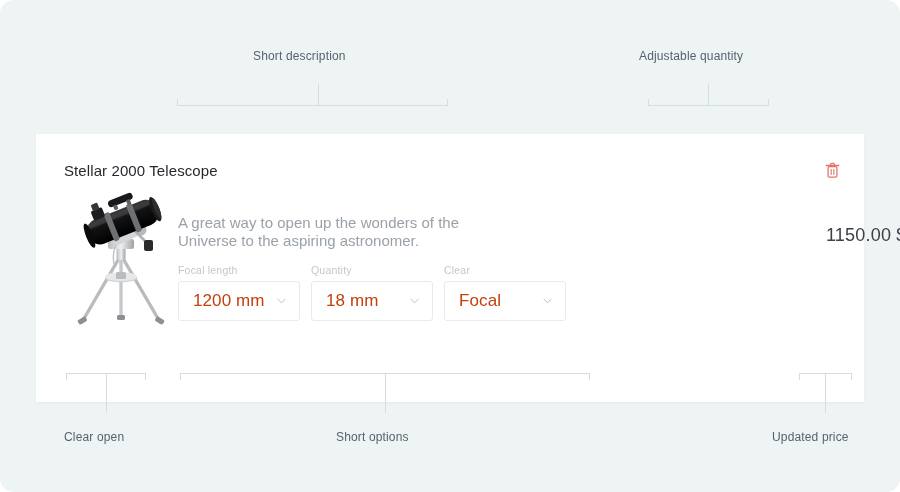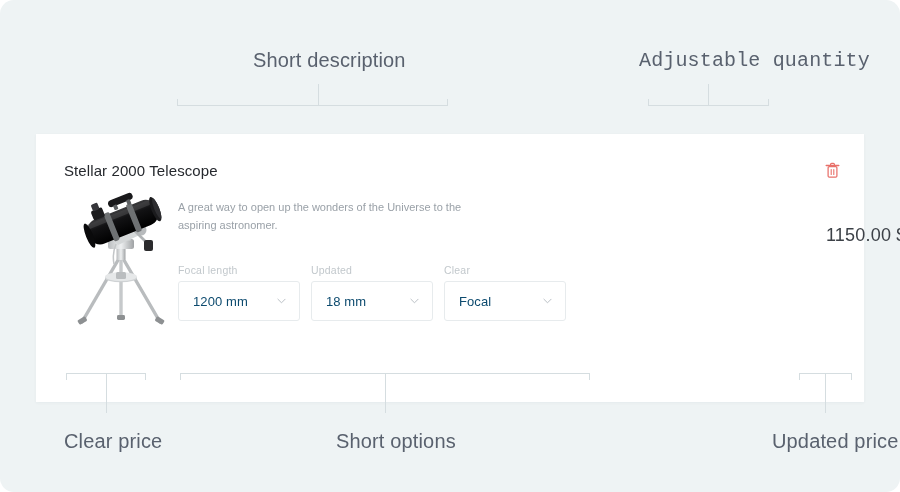--- a/index.html
+++ b/index.html
@@ -21,27 +21,27 @@
     width: 900px;
     height: 492px;
     background: #eef3f4;
     border-radius: 14px;
     overflow: hidden;
   }
 
   
   .anno-label {
     position: absolute;
-    font-size: 20px;
+    font-size: 12px;
     color: #59616e;
     letter-spacing: .15px;
     white-space: nowrap;
   }
   #label-short-description { left: 253px; top: 49px; }
-  #label-adjustable-quantity { left: 639px; top: 49px; font-family: Liberation Mono, monospace; }
+  #label-adjustable-quantity { left: 639px; top: 49px; }
   #label-clear-image { left: 64px; top: 430px; }
   #label-clear-options { left: 336px; top: 430px; }
   #label-updated-price { left: 772px; top: 430px; }
 
   
   .bracket {
     position: absolute;
   }
   .bracket .bar {
     position: absolute;
@@ -126,23 +126,23 @@
     left: 28px;
     top: 58px;
     width: 116px;
     height: 140px;
   }
 
   
   #product-description {
     position: absolute;
     left: 142px;
-    top: 64px;
+    top: 80px;
     width: 285px;
-    font-size: 11px;
+    font-size: 15px;
     line-height: 18px;
     color: #9aa1a8;
   }
 
   
   #options-row {
     position: absolute;
     left: 142px;
     top: 130px;
     display: flex;
@@ -159,22 +159,22 @@
     position: relative;
     height: 38px;
     border: 1px solid #e7ebed;
     border-radius: 3px;
     background: #fff;
     display: flex;
     align-items: center;
     cursor: pointer;
   }
   .option-value {
-    font-size: 13px;
-    color: #0c4a6e;
+    font-size: 17px;
+    color: #c2410c;
     padding-left: 14px;
     letter-spacing: .1px;
   }
   .chevron {
     position: absolute;
     right: 13px;
     top: 50%;
     margin-top: -3px;
     width: 9px;
     height: 6px;
@@ -353,21 +353,21 @@
         <div class="option-label">Focal length</div>
         <div class="option-select">
           <span class="option-value">1200 mm</span>
           <svg class="chevron" viewBox="0 0 10 6">
             <path d="M1 1l4 4 4-4" stroke="#b9bfc4" stroke-width="1.1" fill="none" stroke-linecap="round" stroke-linejoin="round"></path>
           </svg>
         </div>
       </div>
 
       <div class="option-group">
-        <div class="option-label">Updated</div>
+        <div class="option-label">Quantity</div>
         <div class="option-select">
           <span class="option-value">18 mm</span>
           <svg class="chevron" viewBox="0 0 10 6">
             <path d="M1 1l4 4 4-4" stroke="#b9bfc4" stroke-width="1.1" fill="none" stroke-linecap="round" stroke-linejoin="round"></path>
           </svg>
         </div>
       </div>
 
       <div class="option-group">
         <div class="option-label">Clear</div>
@@ -385,21 +385,21 @@
     <div id="price">1150.00  $</div>
 
   </div>
 
   <div class="bracket bottom" id="bracket-clear-image">
     <div class="bar"></div>
     <div class="tick l"></div>
     <div class="tick r"></div>
     <div class="stem"></div>
   </div>
-  <div class="anno-label" id="label-clear-image">Clear price</div>
+  <div class="anno-label" id="label-clear-image">Clear open</div>
 
   <div class="bracket bottom" id="bracket-clear-options">
     <div class="bar"></div>
     <div class="tick l"></div>
     <div class="tick r"></div>
     <div class="stem"></div>
   </div>
   <div class="anno-label" id="label-clear-options">Short options</div>
 
   <div class="bracket bottom" id="bracket-updated-price">

